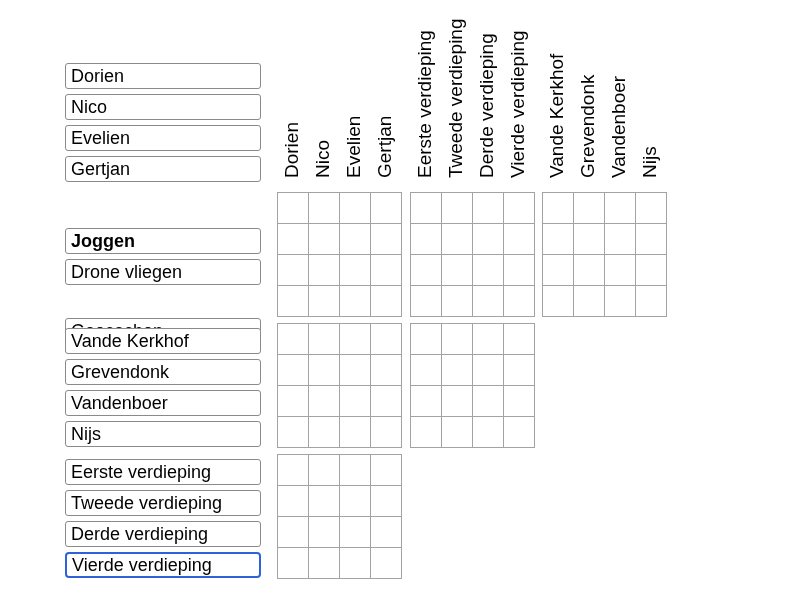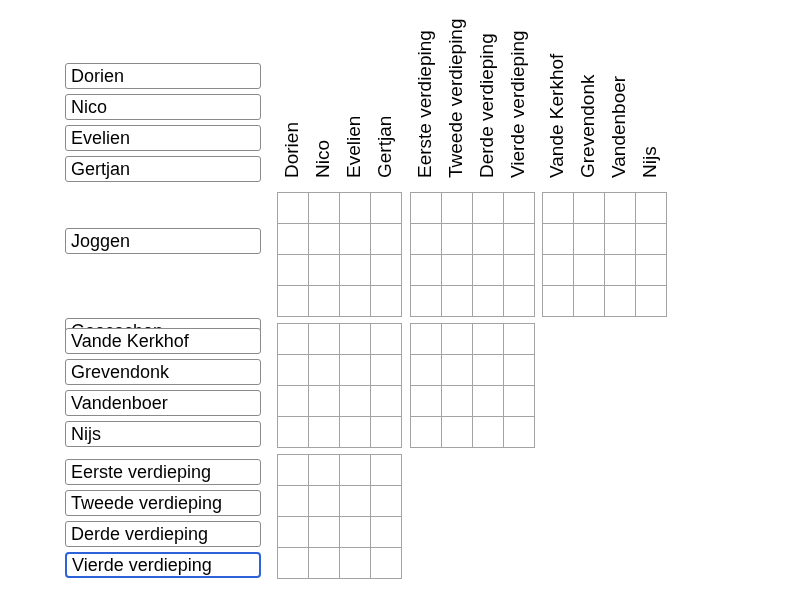--- a/index.html
+++ b/index.html
@@ -38,21 +38,22 @@
 </head>
 <body>
 
 <div class="stage">
 
   <input type="text" class="item-input" style="top: 63px;" value="Dorien">
   <input type="text" class="item-input" style="top: 94px;" value="Nico">
   <input type="text" class="item-input" style="top: 125px;" value="Evelien">
   <input type="text" class="item-input" style="top: 156px;" value="Gertjan">
 
-  <input type="text" class="item-input" style="top: 228px;" value="Joggen">
+  <input type="text" class="item-input" style="top: 228px; font-weight: bold;" value="Joggen">
+  <input type="text" class="item-input" style="top: 259px;" value="Drone vliegen">
   <input type="text" class="item-input" style="top: 290px; margin-top: 28px;" value="Geocachen">
 
   <input type="text" class="item-input" style="top: 328px;" value="Vande Kerkhof">
   <input type="text" class="item-input" style="top: 359px;" value="Grevendonk">
   <input type="text" class="item-input" style="top: 390px;" value="Vandenboer">
   <input type="text" class="item-input" style="top: 421px;" value="Nijs">
 
   <input type="text" class="item-input" style="top: 459px;" value="Eerste verdieping">
   <input type="text" class="item-input" style="top: 490px;" value="Tweede verdieping">
   <input type="text" class="item-input" style="top: 521px;" value="Derde verdieping">

